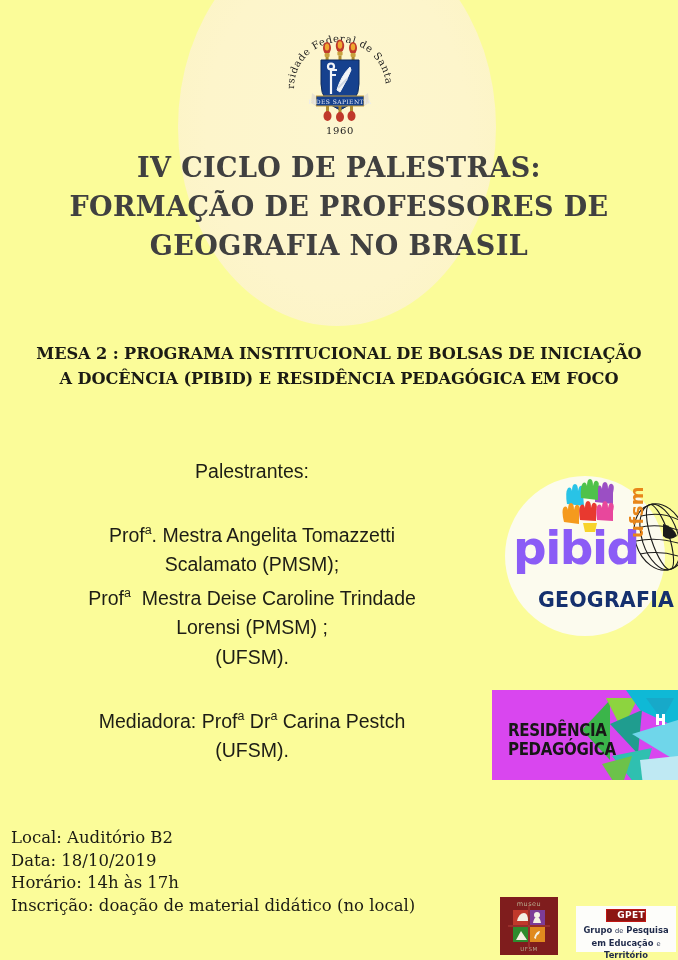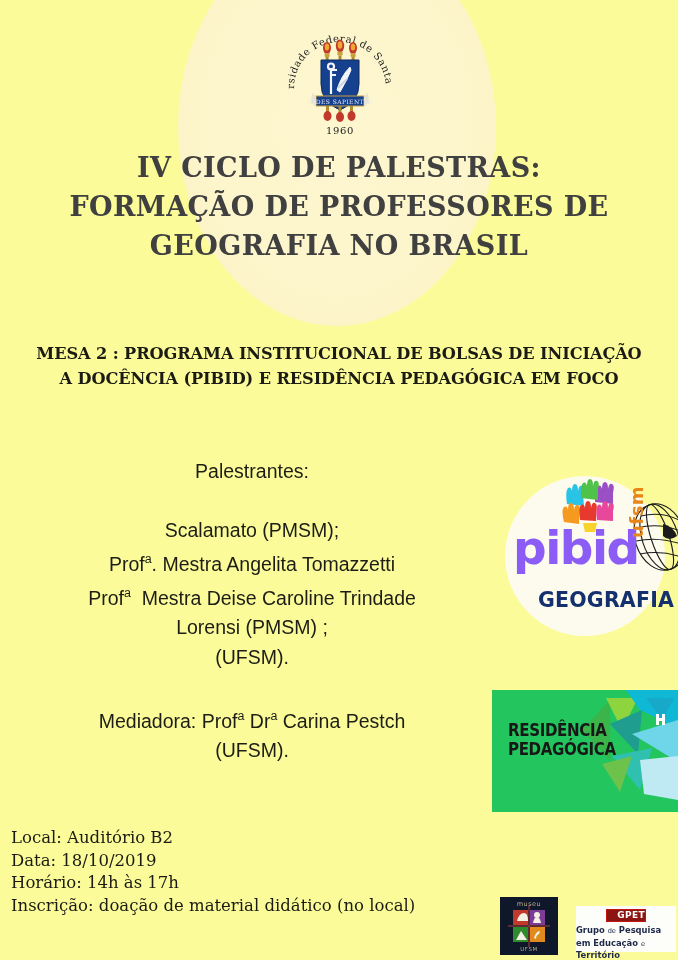--- a/index.html
+++ b/index.html
@@ -148,22 +148,22 @@
     color: #15306e;
   }
   .pibid-globe { position: absolute; left: 128px; top: 18px; width: 58px; height: 86px; }
 
   
   .rp-wrap {
     position: absolute;
     left: 492px;
     top: 690px;
     width: 186px;
-    height: 122px;
-    background: #22c55e;
+    height: 90px;
+    background: #d946ef;
     overflow: hidden;
     text-decoration: underline;
   }
   .rp-text {
     position: absolute;
     left: 16px;
     top: 31px;
     font-family: "DejaVu Sans", sans-serif;
     font-weight: bold;
     font-size: 17.5px;
@@ -176,21 +176,21 @@
   .rp-text span { display: block; }
   .rp-shapes { position: absolute; right: 0; top: 0; width: 96px; height: 110px; }
 
   
   .museu-logo {
     position: absolute;
     left: 500px;
     top: 897px;
     width: 58px;
     height: 58px;
-    background: #0f172a;
+    background: #7f1d1d;
   }
   .museu-top, .museu-bottom {
     position: absolute;
     width: 100%;
     text-align: center;
     font-family: "DejaVu Sans", sans-serif;
     color: #b8ad8e;
     letter-spacing: 0.5px;
   }
   .museu-top { top: 3px; font-size: 6.5px; }
@@ -219,21 +219,21 @@
     font-weight: bold;
     font-size: 9px;
     line-height: 10px;
     color: #ffffff;
     letter-spacing: 0.4px;
   }
   .gpet-sub {
     position: absolute;
     left: 0; top: 19px;
     width: 100%;
-    text-align: left;
+    text-align: center;
     font-family: "DejaVu Sans", sans-serif;
     font-weight: bold;
     font-size: 8.4px;
     line-height: 11.5px;
     color: #1f2a4a;
   }
   .gpet-sub span { display: block; }
   .gpet-sub .sm { font-size: 6.6px; font-weight: normal; }
 </style>
 </head>
@@ -300,22 +300,22 @@
   </div>
 
   <div class="subtitle">
     <span class="l">MESA 2 : PROGRAMA INSTITUCIONAL DE BOLSAS DE INICIAÇÃO</span>
     <span class="l">A DOCÊNCIA (PIBID) E RESIDÊNCIA PEDAGÓGICA EM FOCO</span>
   </div>
 
   <div class="speakers">
     <span class="ln">Palestrantes:</span>
     <span class="gap"></span>
+    <span class="ln">Prof<sup>a</sup>. Mestra Angelita Tomazzetti</span>
     <span class="ln">Scalamato (PMSM);</span>
-    <span class="ln">Prof<sup>a</sup>. Mestra Angelita Tomazzetti</span>
     <span class="ln">Prof<sup>a</sup>&nbsp; Mestra Deise Caroline Trindade</span>
     <span class="ln">Lorensi (PMSM) ;</span>
     <span class="ln">(UFSM).</span>
     <span class="gap"></span>
     <span class="ln">Mediadora: Prof<sup>a</sup> Dr<sup>a</sup> Carina Pestch</span>
     <span class="ln">(UFSM).</span>
   </div>
 
   <div class="pibid-wrap">
     <div class="pibid-circle"></div>

